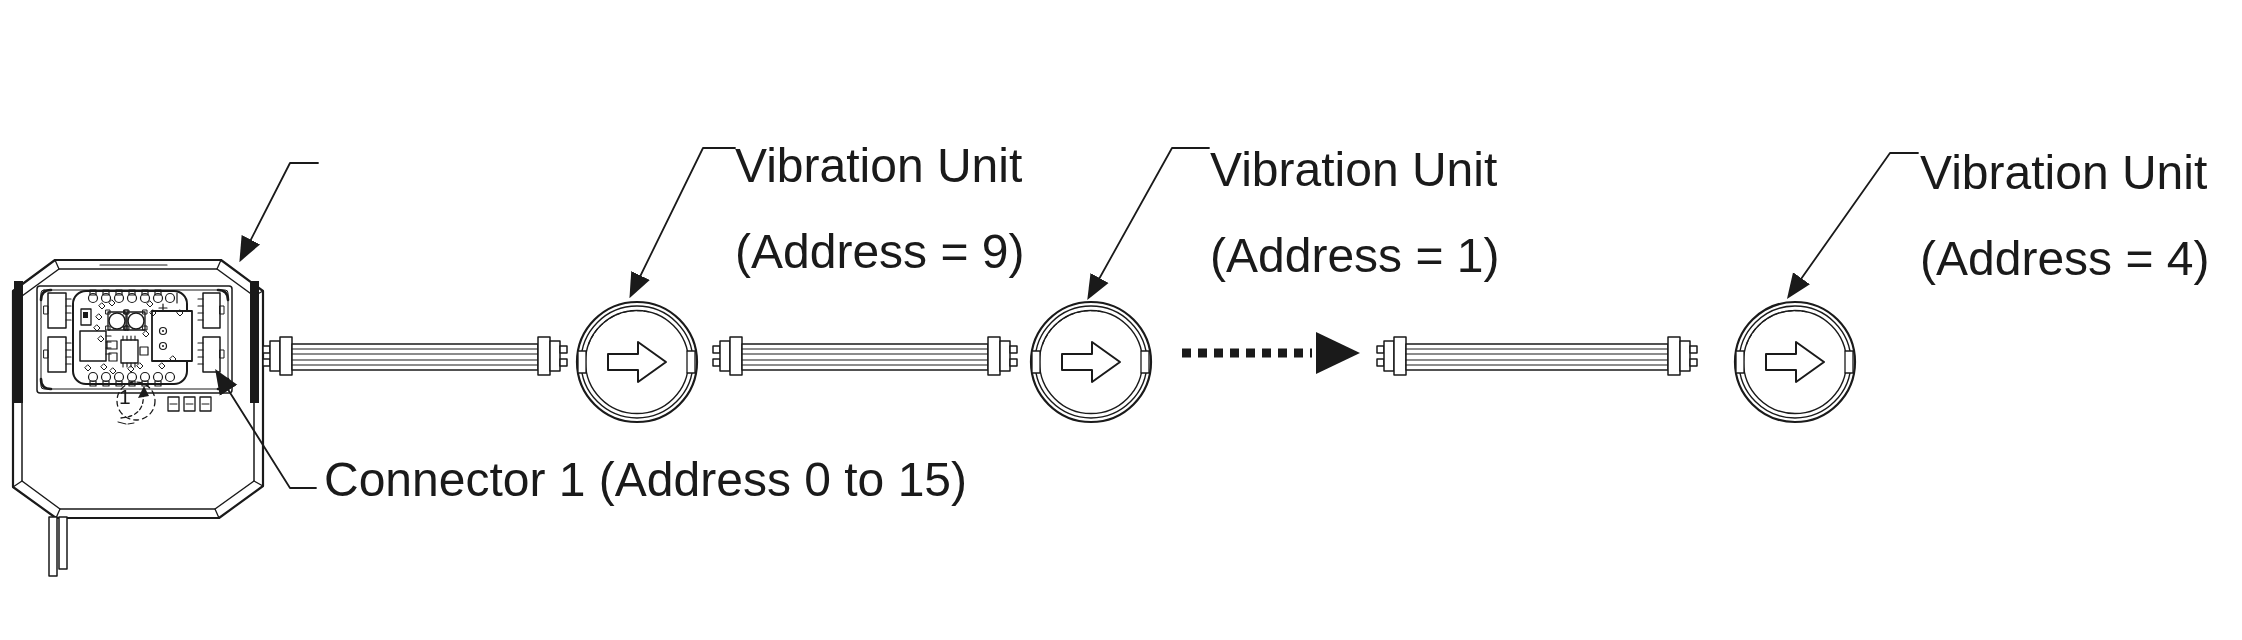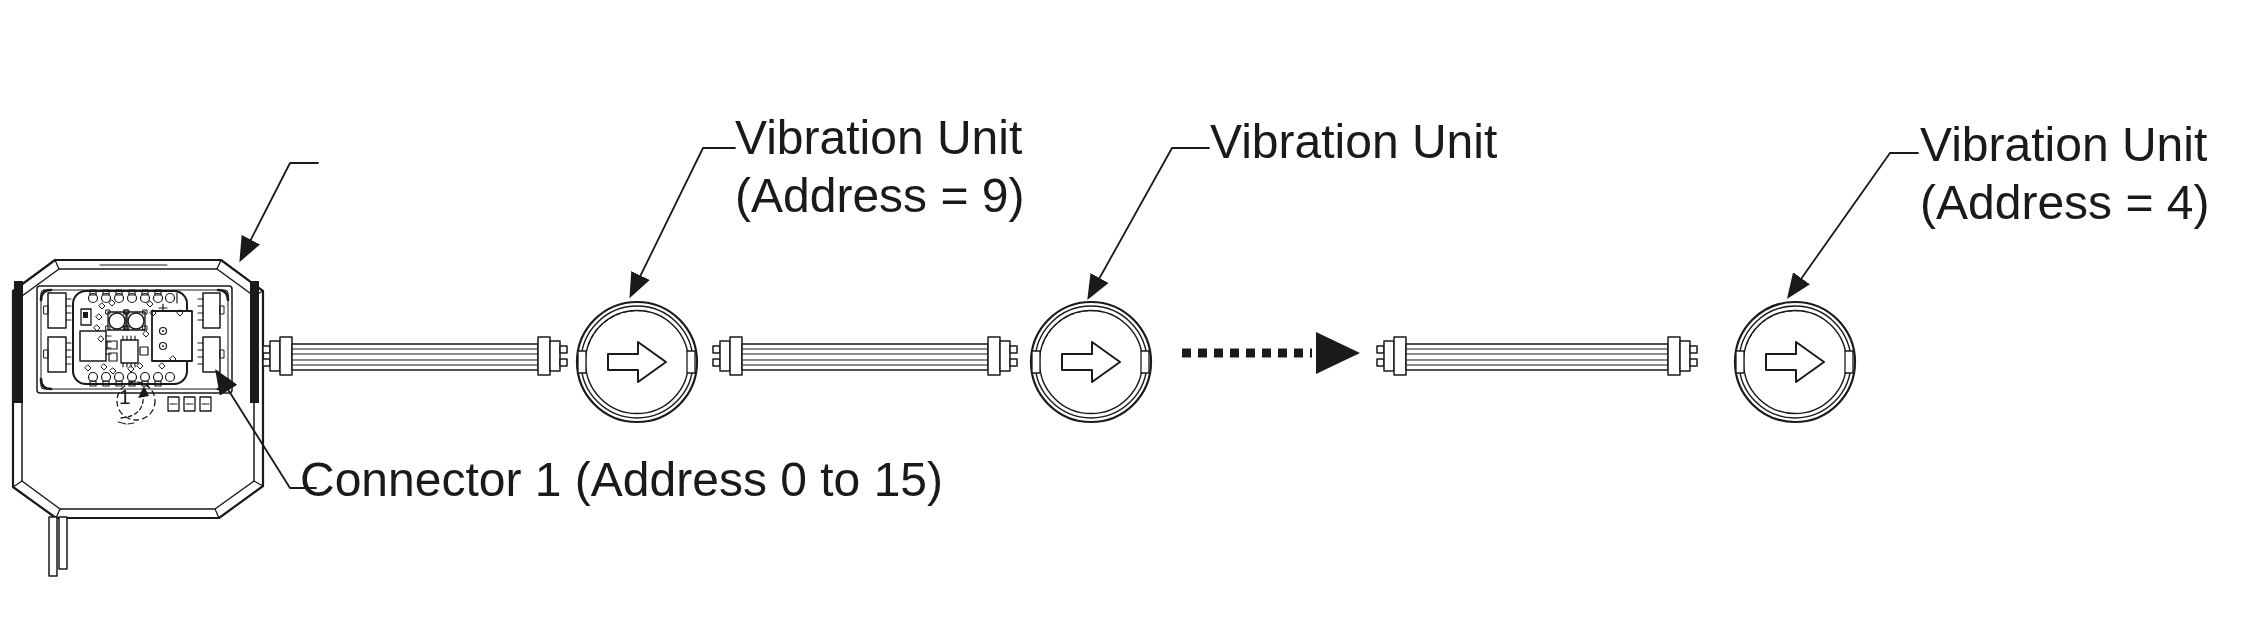--- a/index.html
+++ b/index.html
@@ -1,20 +1,20 @@
 <!DOCTYPE html>
 <html><head>
 <meta charset="utf-8">
 <style>
   html,body{margin:0;padding:0;background:#fff;}
   #stage{position:relative;width:2242px;height:640px;background:#fff;overflow:hidden;
          font-family:"Liberation Sans", sans-serif;}
   #artwork{position:absolute;left:0;top:0;}
   .lbl{position:absolute;font-size:48px;line-height:58px;color:#1a1a1a;white-space:nowrap;}
-  .lbl .line{display:block;}
+  .lbl .line{display:block;margin-top:28px;}
 </style>
 </head>
 <body>
 
 <div id="stage">
 
 <svg id="artwork" width="2242" height="640" viewBox="0 0 2242 640">
   <defs>
     <marker id="arr" viewBox="0 0 10 10" refX="8.6" refY="5" markerWidth="14" markerHeight="14" orient="auto">
       <path d="M0,0.9 L10,5 L0,9.1 Z" fill="#1a1a1a"></path>
@@ -248,22 +248,23 @@
 </svg>
 
 
 <div class="lbl" style="left:735px;top:109px">
   <span class="line">Vibration Unit</span>
   <span class="line">(Address = 9)</span>
 </div>
 
 <div class="lbl" style="left:1210px;top:113px">
   <span class="line">Vibration Unit</span>
+  <span class="line">(Address = 1)</span>
 </div>
 
 <div class="lbl" style="left:1920px;top:116px">
   <span class="line">Vibration Unit</span>
   <span class="line">(Address = 4)</span>
 </div>
 
-<div class="lbl" style="left:300px;top:451px">Connector 1 (Address 0 to 15)</div>
+<div class="lbl" style="left:324px;top:451px">Connector 1 (Address 0 to 15)</div>
 
 </div>
 
 </body></html>

